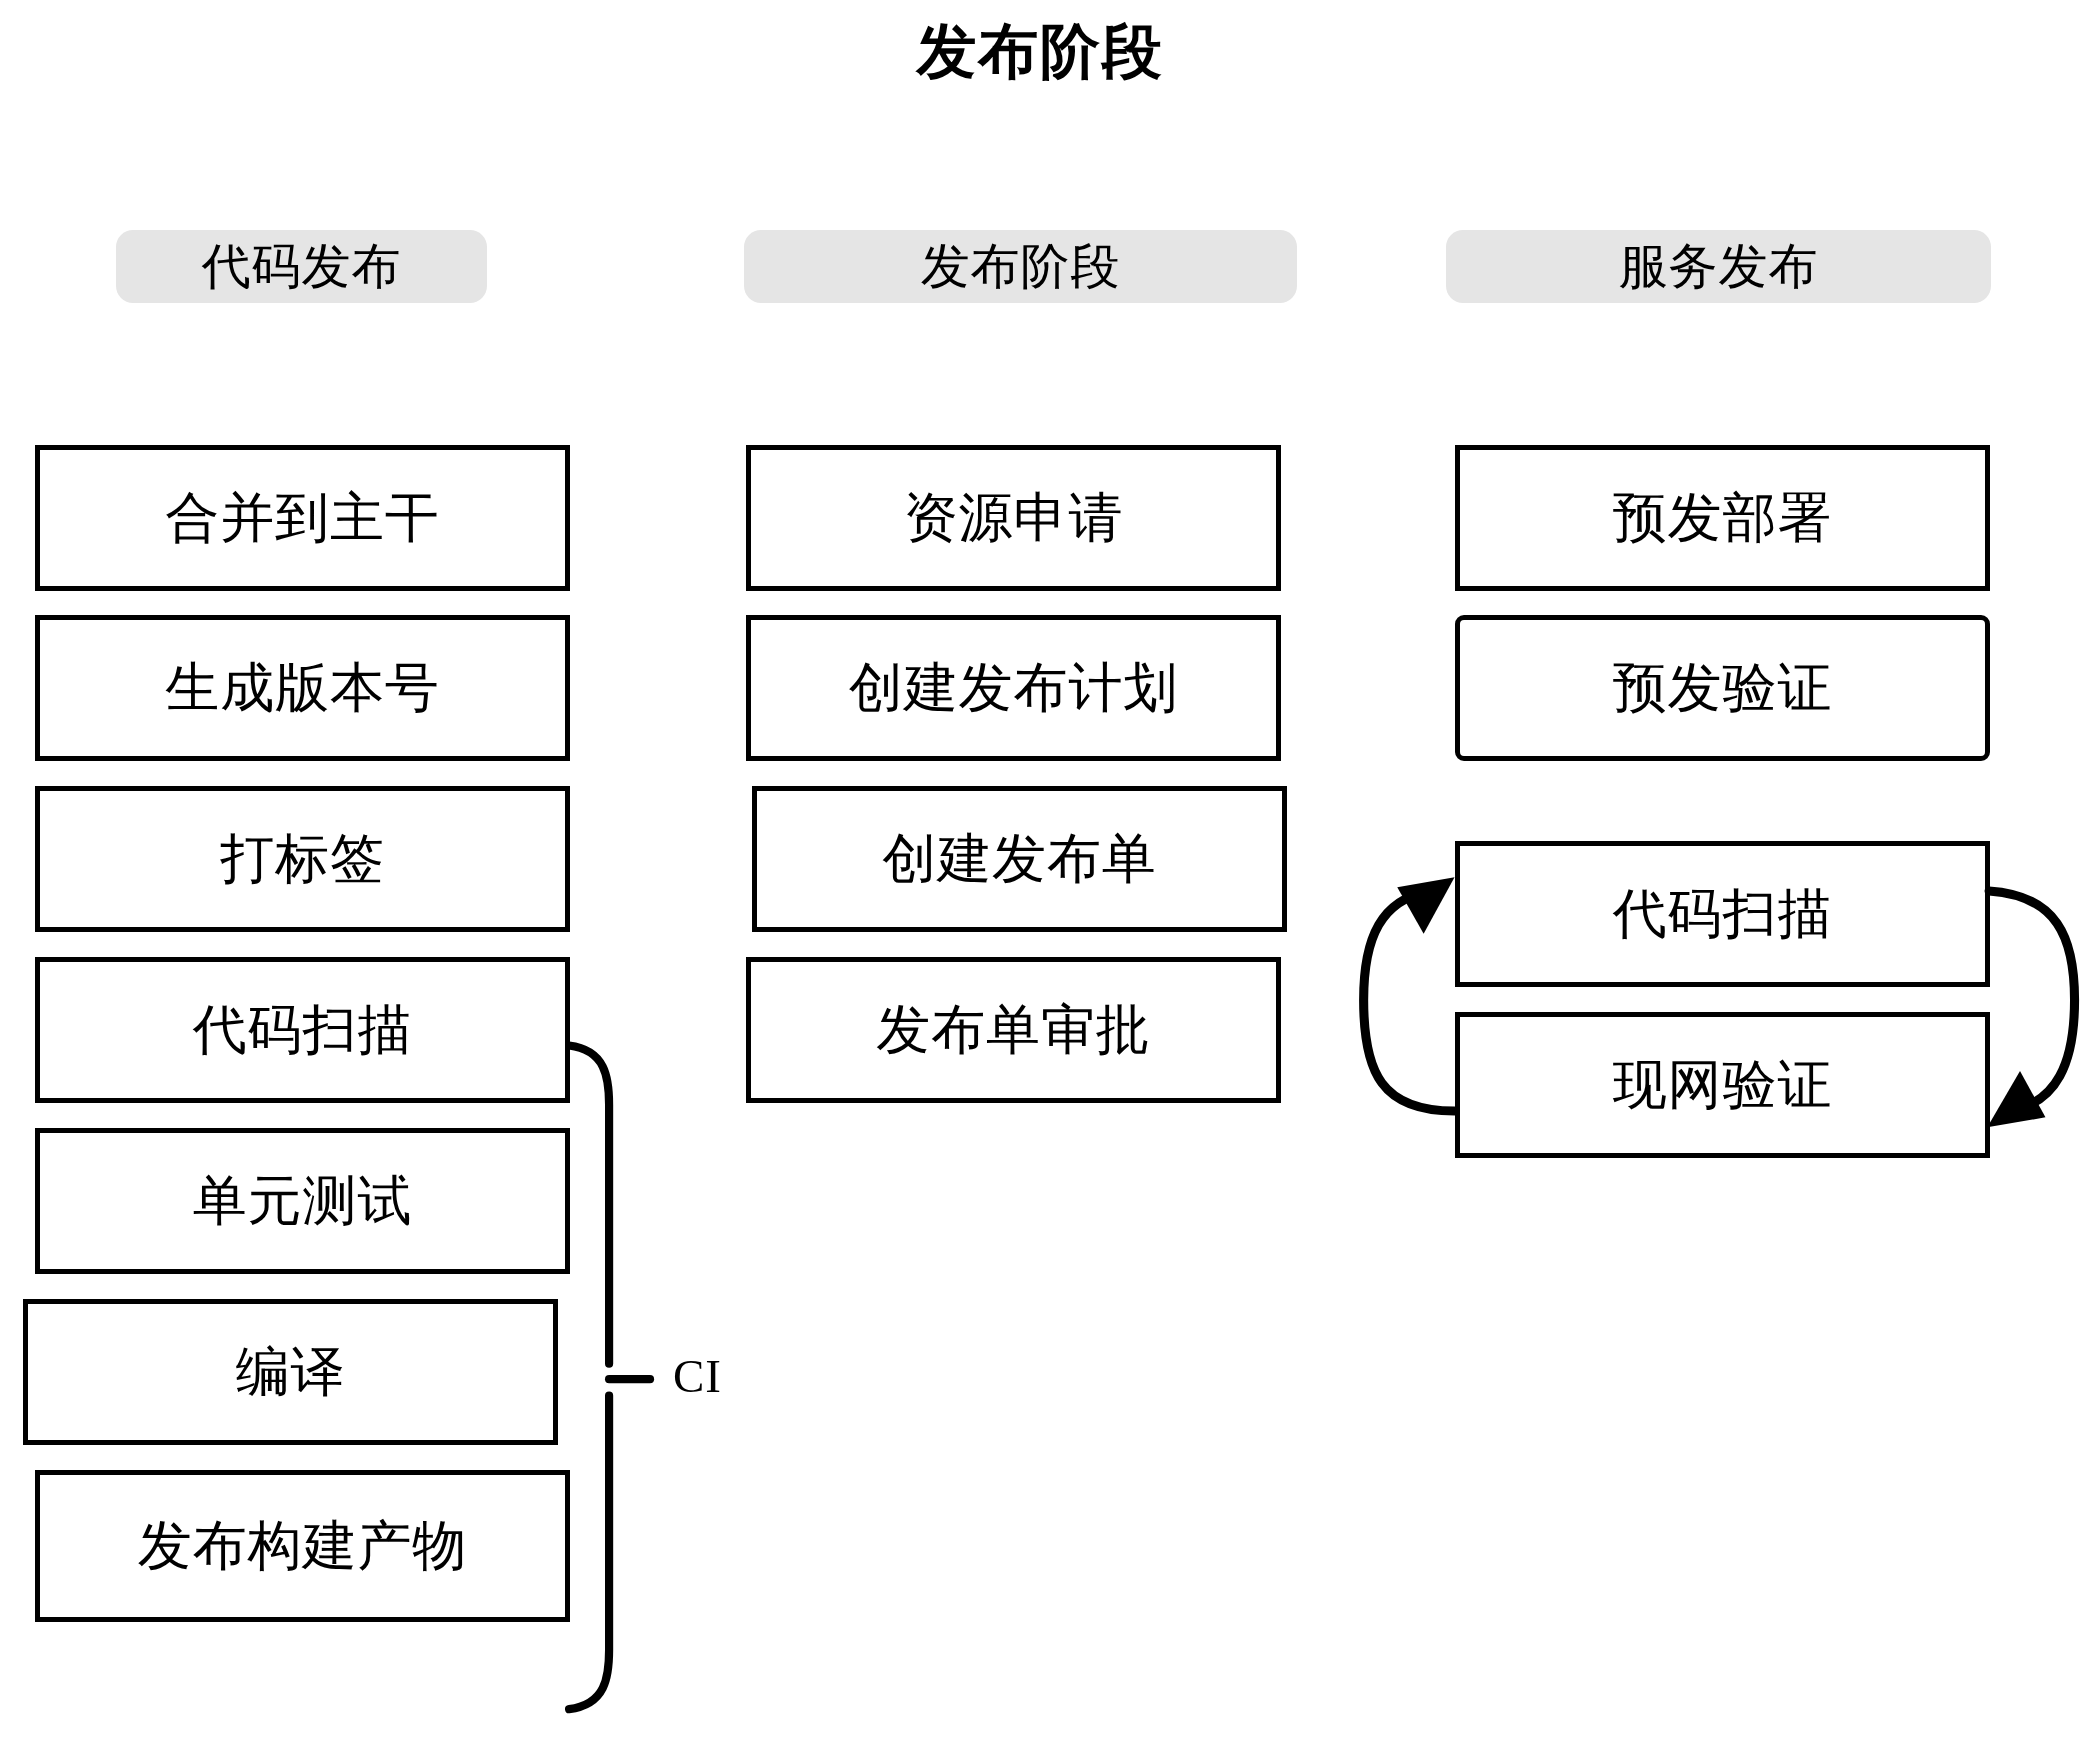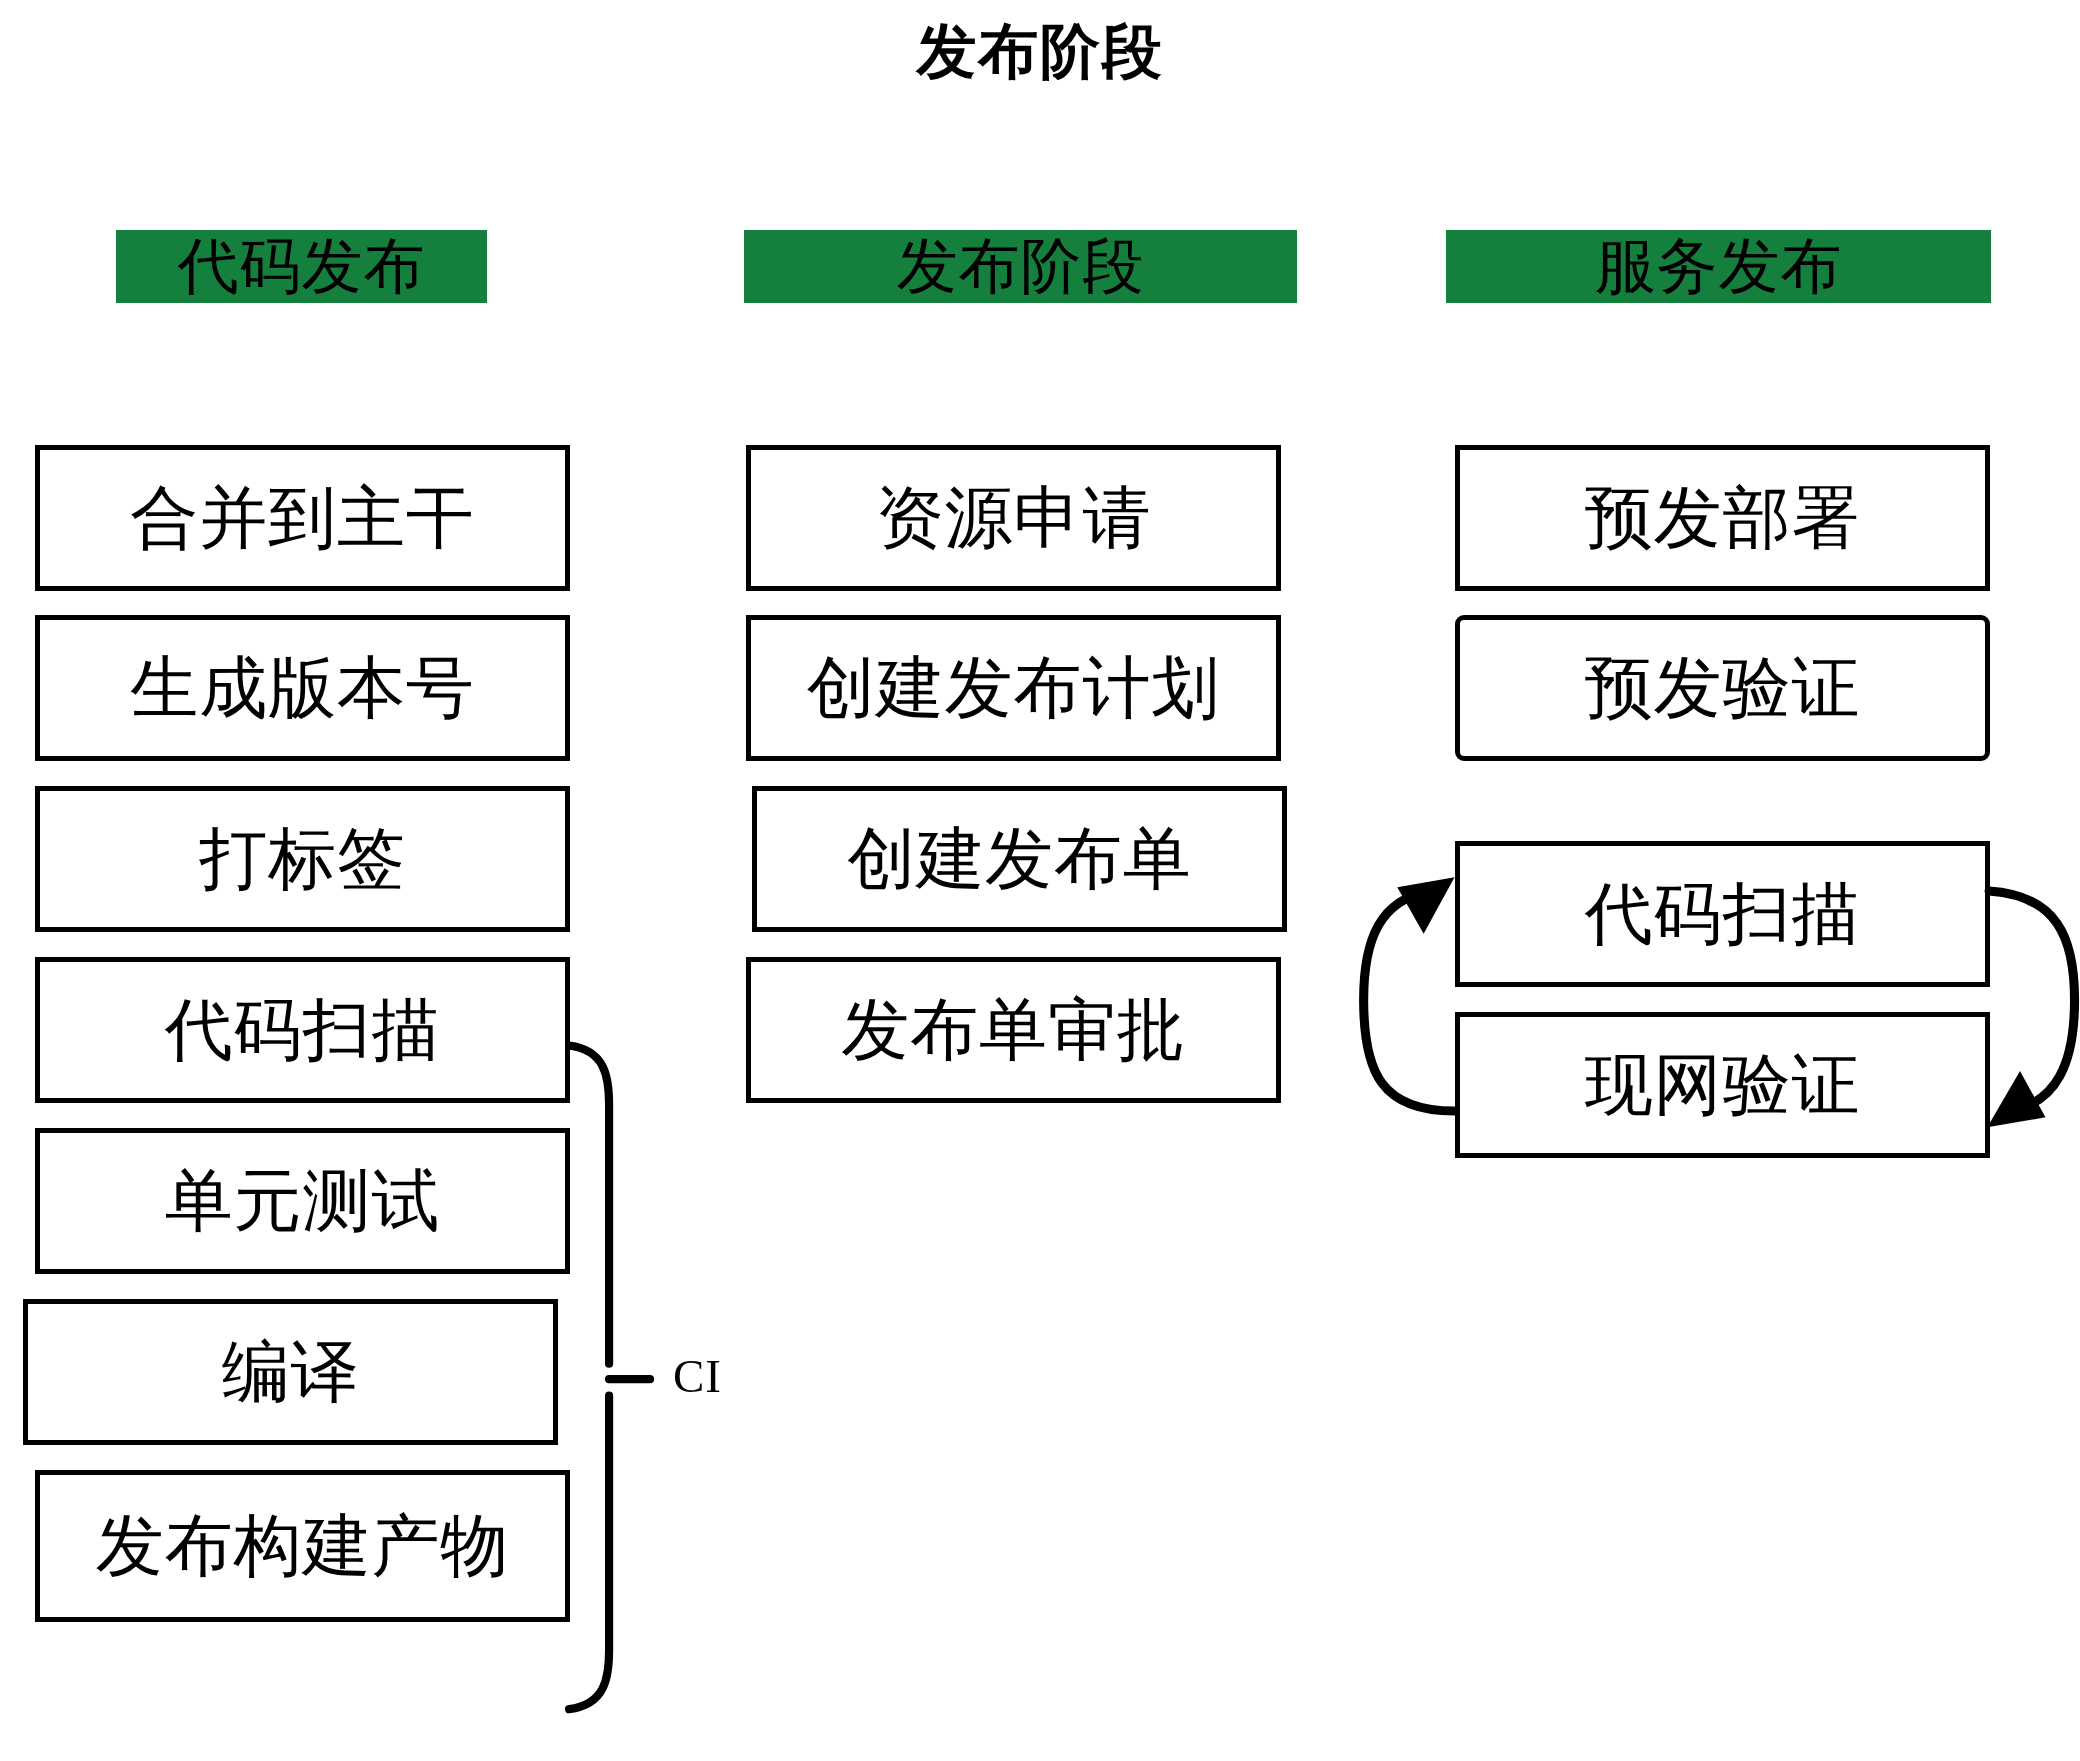--- a/index.html
+++ b/index.html
@@ -36,38 +36,39 @@
     line-height: 1.2;
   }
 
   .column {
     position: absolute;
     top: 0;
   }
 
   .col-header {
     position: absolute;
-    background: #15803d;
+    background: #e5e5e5;
     display: flex;
     align-items: center;
     justify-content: center;
-    font-size: 61px;
+    font-size: 49px;
     font-weight: normal;
     letter-spacing: 0.9px;
+    border-radius: 17px;
   }
 
   .node-box {
     position: absolute;
     border: 5.5px solid #000000;
     background: #ffffff;
     box-sizing: border-box;
     display: flex;
     align-items: center;
     justify-content: center;
-    font-size: 68px;
+    font-size: 54px;
     letter-spacing: 0.9px;
     line-height: 1;
   }
 
   .overlay-svg {
     position: absolute;
     left: 0;
     top: 0;
     width: 2080px;
     height: 1762px;

